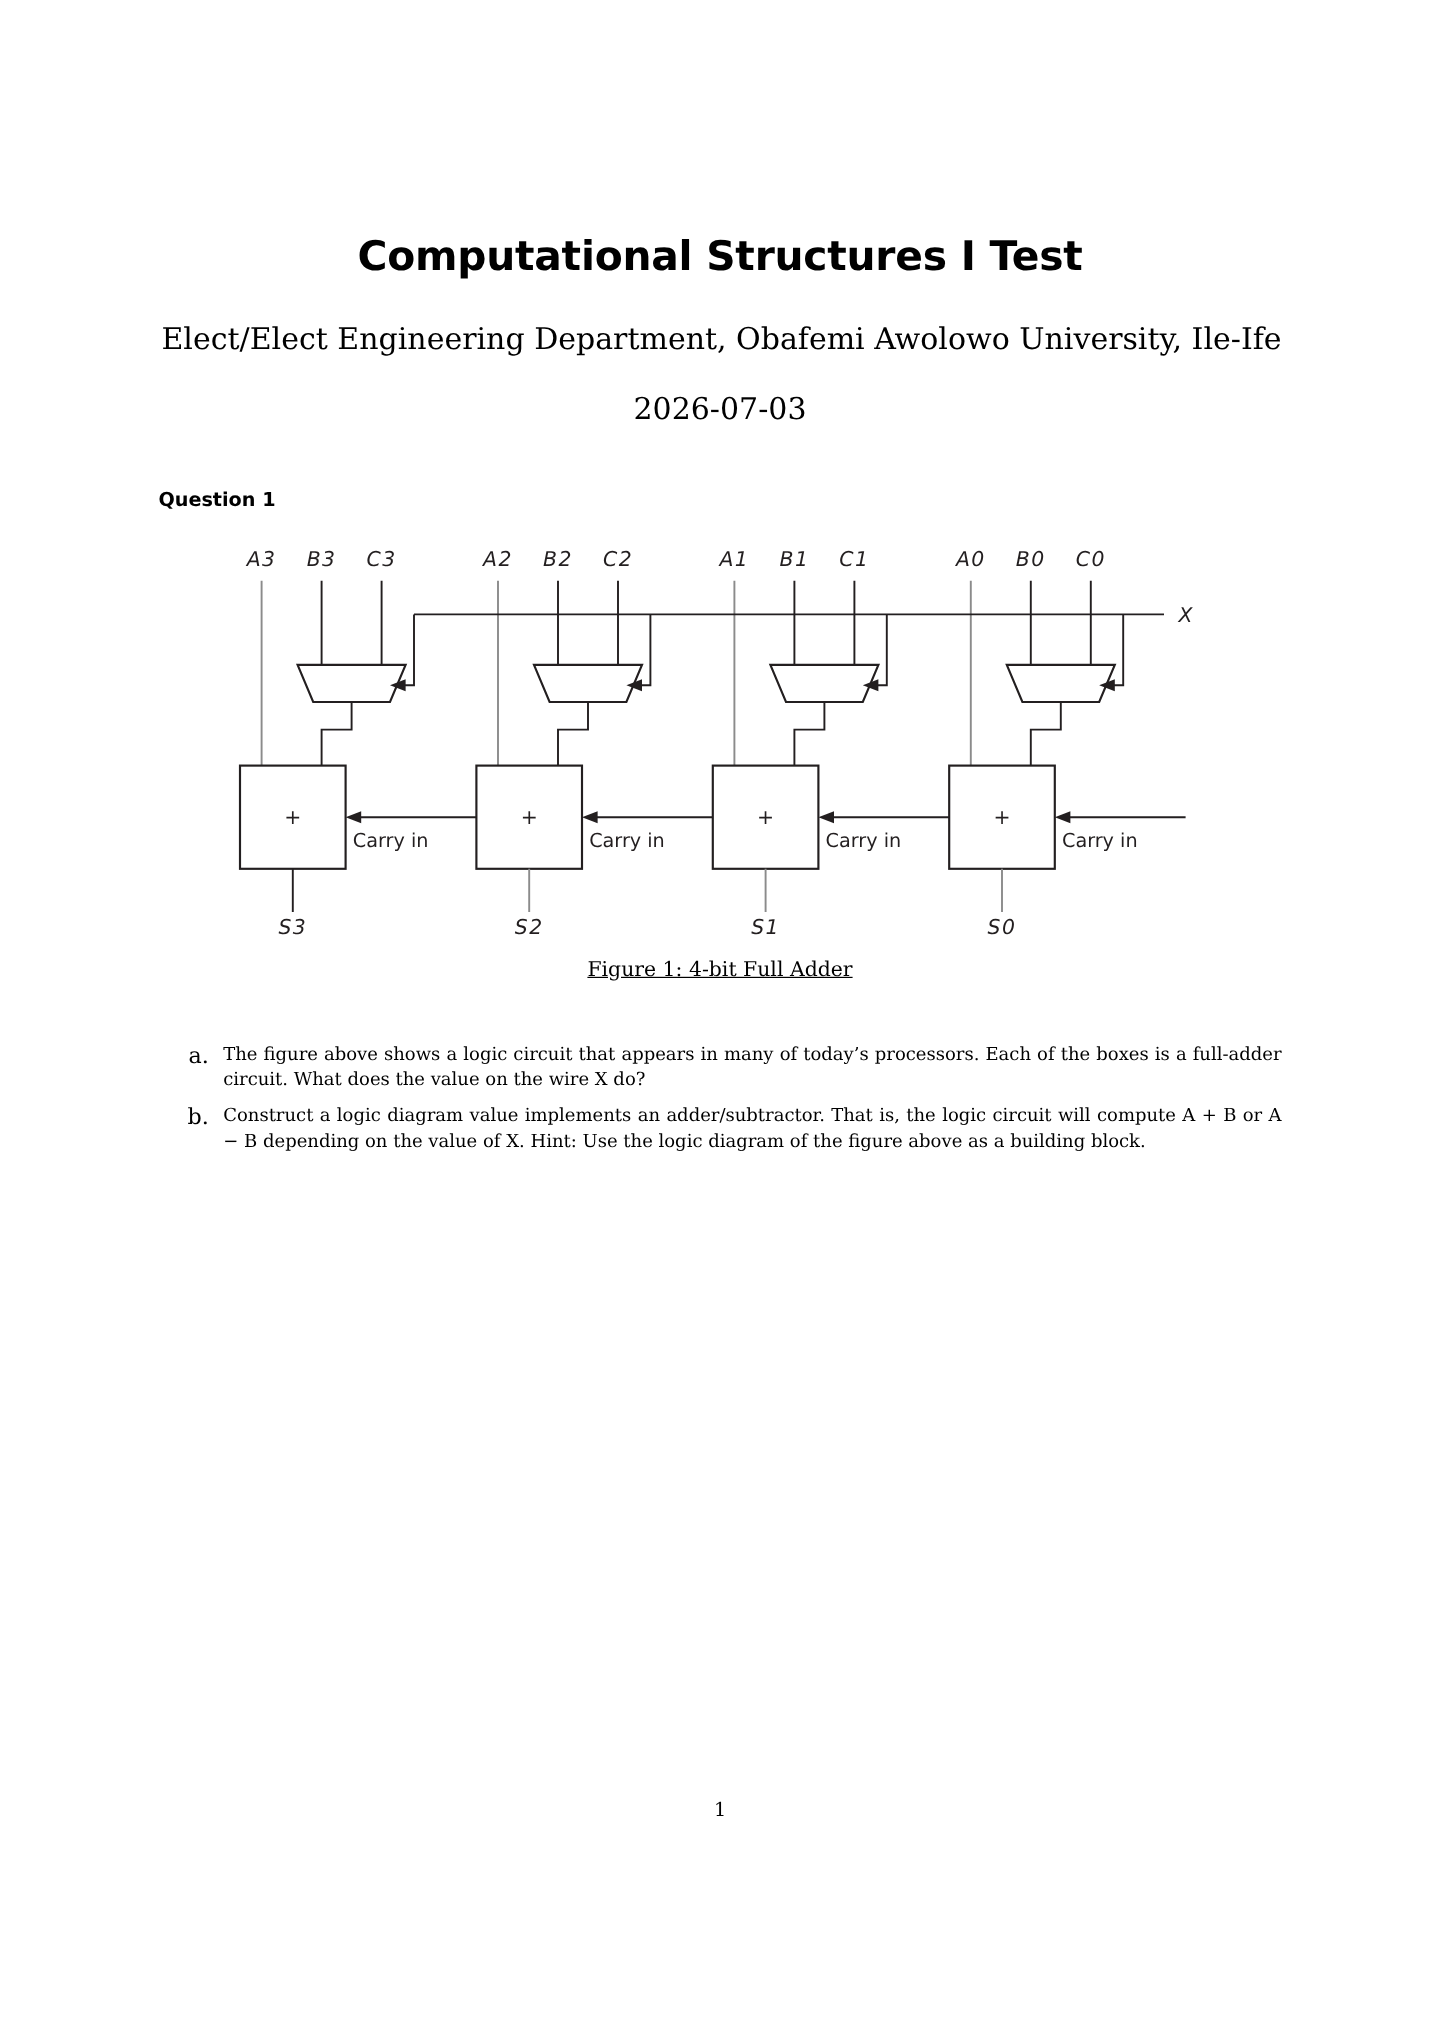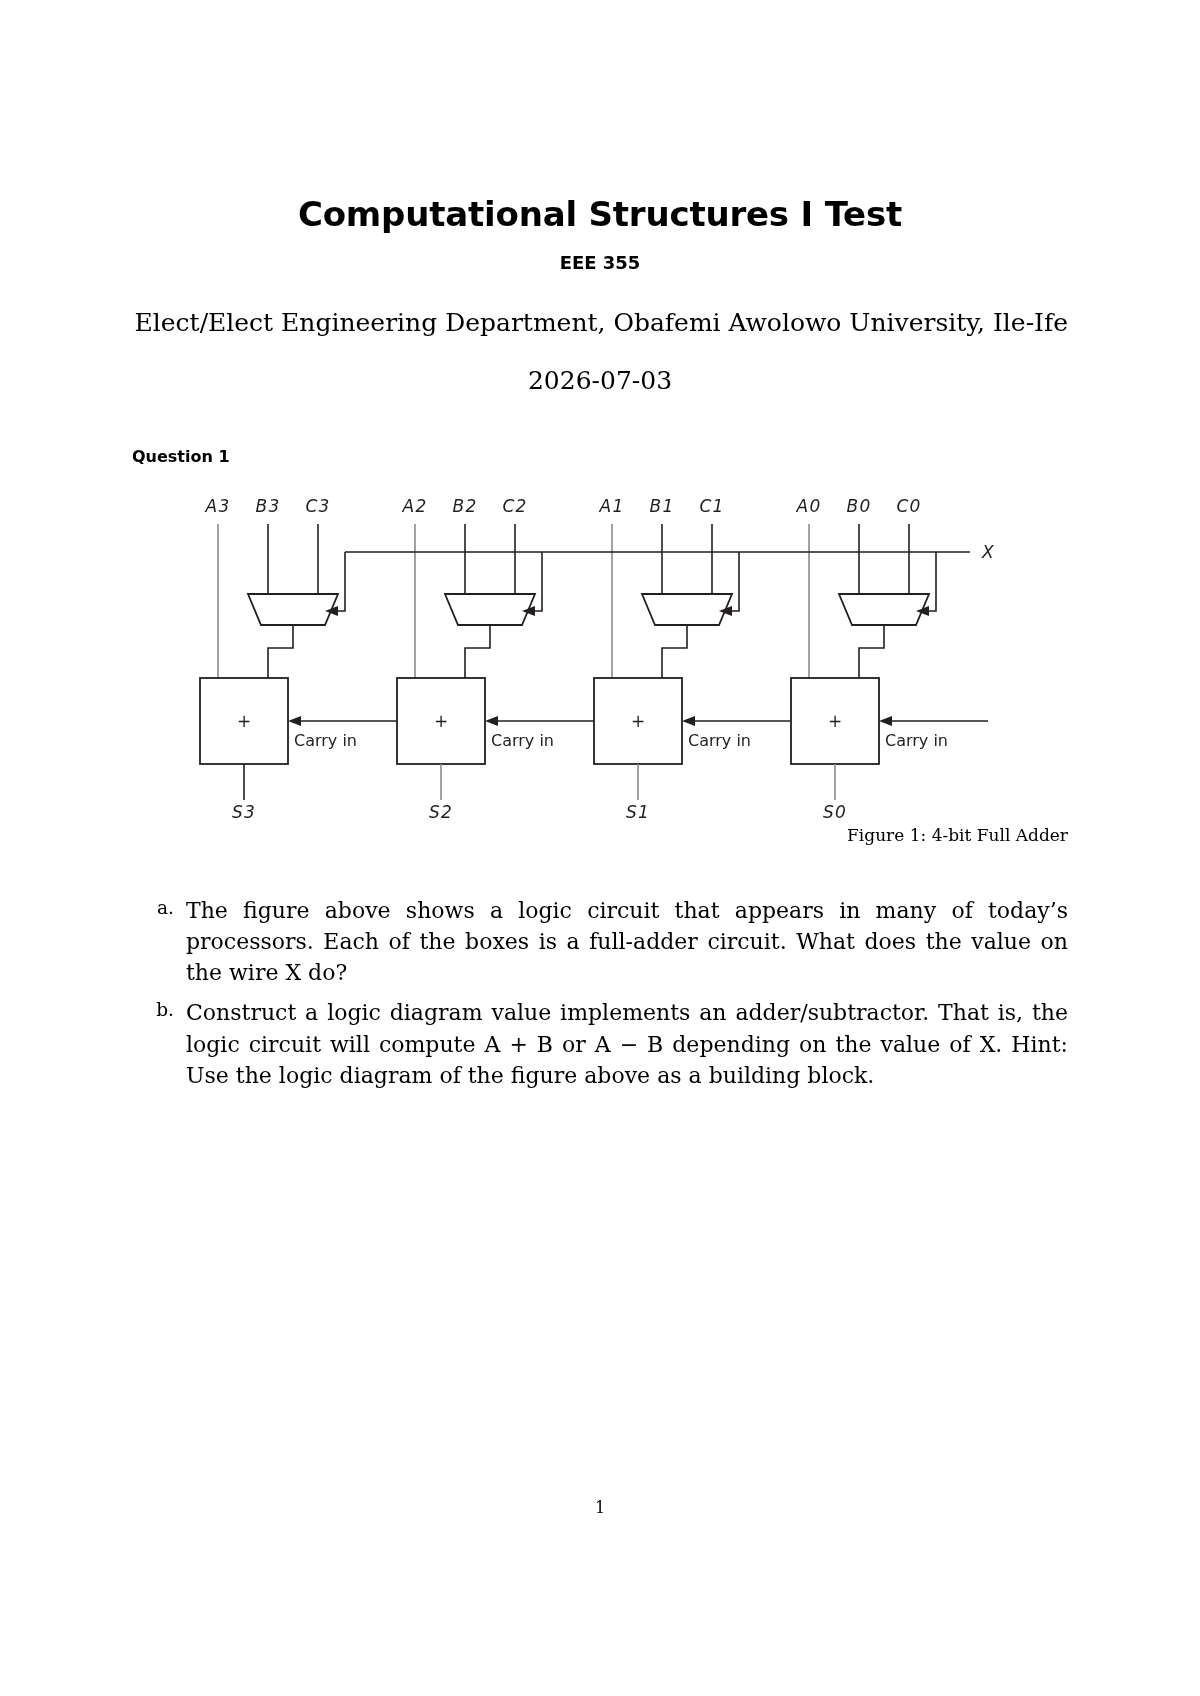--- a/index.html
+++ b/index.html
@@ -70,23 +70,24 @@
   
   .figure {
     margin-top: 16px;
     text-align: center;
   }
   .figure svg {
     display: block;
     margin: 0 auto;
   }
   .figure-caption {
-    margin-top: 3px;
-    text-align: right;
+    margin-top: 16px;
+    text-align: center;
     font-size: 17px;
+    text-decoration: underline;
   }
 
   
   .qlist {
     margin-top: 50px;
     margin-left: 20px;
   }
   .qitem {
     display: flex;
     align-items: flex-start;
@@ -96,21 +97,21 @@
     width: 34px;
     flex: 0 0 34px;
     text-align: right;
     padding-right: 12px;
     font-size: 18.5px;
     line-height: 1.42;
     box-sizing: border-box;
   }
   .qtext {
     flex: 1 1 auto;
-    font-size: 22px;
+    font-size: 15px;
     line-height: 1.42;
     text-align: justify;
     text-justify: inter-word;
     hyphens: none;
   }
 
   
   .page-number {
     position: absolute;
     left: 0;
@@ -144,21 +145,20 @@
   }
 </style>
 </head>
 <body>
 
 <div class="page">
   <div class="content">
 
     <div class="doc-title">Computational Structures I Test</div>
 
-    <div class="doc-subtitle">EEE 355</div>
 
     <div class="doc-affiliation">Elect/Elect Engineering Department, Obafemi Awolowo University, Ile-Ife</div>
 
     <div class="doc-date">2026-07-03</div>
 
     <div class="question-heading">Question 1</div>
 
     <div class="figure">
       <svg width="860" height="340" viewBox="0 0 860 340">
 

